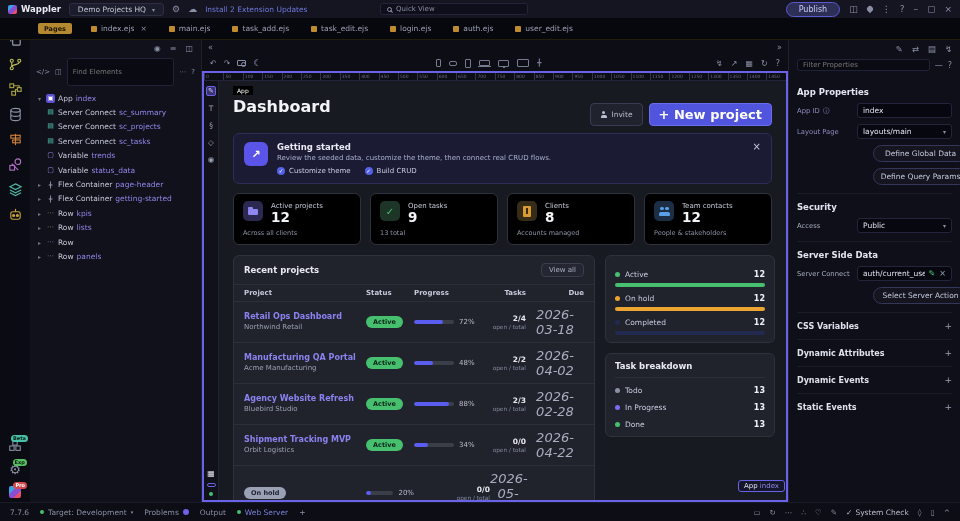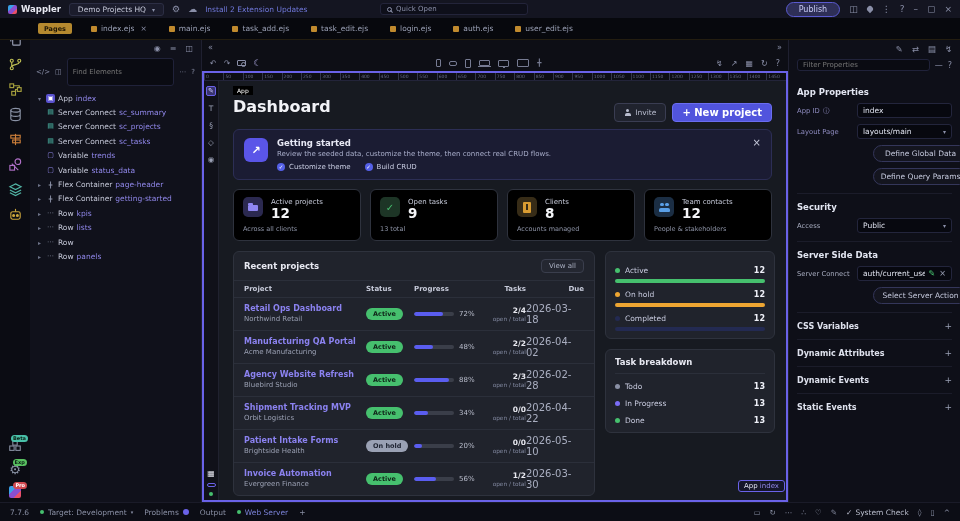--- a/index.html
+++ b/index.html
@@ -100,21 +100,21 @@
   .dash{position:absolute;left:15px;top:8px;right:0;bottom:0;padding:5px 14px;overflow:hidden;}
   .app-tag{display:inline-block;background:#000;color:#fff;font-size:6px;padding:1px 4px;}
   .dash-head{display:flex;align-items:flex-start;}
   .d-title{font-size:16px;font-weight:bold;color:#f2f3f7;margin:2px 0 2px;}
   .d-sub{font-size:7.5px;color:#9aa0b5;}
   .head-btns{margin-left:auto;display:flex;gap:6px;margin-top:8px;}
   .btn-invite{display:flex;align-items:center;gap:4px;background:#20232e;border:1px solid #3a3d52;border-radius:4px;padding:3px 9px;font-size:7.5px;color:#b9bdcf;}
   .person{width:7px;height:7px;position:relative;}
   .person::before{content:"";position:absolute;left:2px;top:0;width:3px;height:3px;border-radius:50%;background:#b9bdcf;}
   .person::after{content:"";position:absolute;left:0.5px;top:3.5px;width:6px;height:3px;border-radius:2px 2px 0 0;background:#b9bdcf;}
-  .btn-new{background:#5154dd;border:1px solid #6a6df0;border-radius:4px;padding:3px 9px;font-size:10px;color:#fff;font-weight:bold;}
+  .btn-new{background:#5154dd;border:1px solid #6a6df0;border-radius:4px;padding:3px 9px;font-size:13px;color:#fff;font-weight:bold;}
 
   .banner{position:relative;margin-top:7px;background:#1b1c33;border:1px solid #2c2e55;border-radius:6px;padding:8px 10px;display:flex;gap:9px;}
   .rocket{width:24px;height:24px;flex:none;border-radius:6px;background:#5a55e8;color:#fff;display:flex;align-items:center;justify-content:center;font-size:11px;font-weight:bold;}
   .ban-title{font-size:8.5px;font-weight:bold;color:#e8e9f5;}
   .ban-desc{font-size:7px;color:#a9aecb;margin:2px 0 5px;}
   .checks{display:flex;gap:14px;}
   .chk-item{display:flex;align-items:center;gap:4px;font-size:7px;color:#c9cde2;}
   .chk{width:8px;height:8px;border-radius:50%;background:#5560e8;color:#fff;font-size:5.5px;display:inline-flex;align-items:center;justify-content:center;flex:none;}
   .ban-close{position:absolute;right:10px;top:7px;color:#c5c8da;font-size:10px;}
 
@@ -150,21 +150,21 @@
   .pill{justify-self:start;font-size:6.5px;font-weight:bold;padding:2px 7px;border-radius:8px;}
   .pill[data-status="Active"]{background:#46c06e;color:#0f2418;}
   .pill[data-status="On hold"]{background:#9aa1b4;color:#1d2230;}
   .prog{display:flex;align-items:center;gap:5px;}
   .track{width:40px;height:4px;background:#3a3e49;border-radius:2px;overflow:hidden;}
   .fill{height:100%;background:#5a5df0;border-radius:2px;}
   .prog-label{font-size:7px;color:#b9bdcc;}
   .tasks-cell{text-align:right;}
   .tasks-v{font-size:7.5px;font-weight:bold;color:#e8e9f0;}
   .tasks-s{font-size:5.8px;color:#8289a0;margin-top:1px;}
-  .due-cell{text-align:left;font-size:10px;color:#a9aec0;}
+  .due-cell{text-align:center;font-size:13px;color:#a9aec0;font-style:italic;}
 
   .side{display:flex;flex-direction:column;gap:10px;}
   .panel{background:#20232c;border:1px solid #2e323d;border-radius:6px;padding:7px 9px;}
   .panel .card-title{display:block;padding-bottom:6px;border-bottom:1px solid #2b2f3a;}
   .pl-item{margin-top:7px;}
   .pl-row{display:flex;align-items:center;gap:5px;}
   .dot{width:5px;height:5px;border-radius:50%;flex:none;}
   .pl-label{font-size:7.5px;color:#c9cce0;}
   .pl-value{margin-left:auto;font-size:8px;font-weight:bold;color:#eef0f8;}
   .pl-bar{margin-top:4px;height:4px;border-radius:2px;}
@@ -214,21 +214,21 @@
     </span>
   <span class="proj">
       <span>Demo Projects HQ</span>
       <span class="dd">▾</span>
     </span>
   <span class="tb-ico">⚙</span>
   <span class="tb-ico">☁</span>
   <span class="upd">Install 2 Extension Updates</span>
   <span class="quick">
       <span class="mag"></span>
-      <span>Quick Open</span>
+      <span>Quick View</span>
     </span>
   <span class="tb-right">
     <span class="publish">Publish</span>
     <span class="tb-ico">◫</span>
     <span class="drop"></span>
     <span class="tb-ico">⋮</span>
     <span class="tb-ico">?</span>
     <span class="tb-ico">–</span>
     <span class="tb-ico">▢</span>
     <span class="tb-ico">×</span>
@@ -679,24 +679,20 @@
                   </span>
                   <span class="prog-label">34%</span>
                 </span>
                 <span class="tasks-cell">
                   <span class="tasks-v" style="display:block">0/0</span>
                   <span class="tasks-s" style="display:block">open / total</span>
                 </span>
                 <span class="due-cell">2026-04-22</span>
               </div>
               <div class="tgrid">
-                <span>
-                  <span class="proj-name" style="display:block">Patient Intake Forms</span>
-                  <span class="proj-client" style="display:block">Brightside Health</span>
-                </span>
                 <span class="pill" data-status="On hold">On hold</span>
                 <span class="prog">
                   <span class="track">
                     <span class="fill" style="display: block; width: 20%;"></span>
                   </span>
                   <span class="prog-label">20%</span>
                 </span>
                 <span class="tasks-cell">
                   <span class="tasks-v" style="display:block">0/0</span>
                   <span class="tasks-s" style="display:block">open / total</span>

